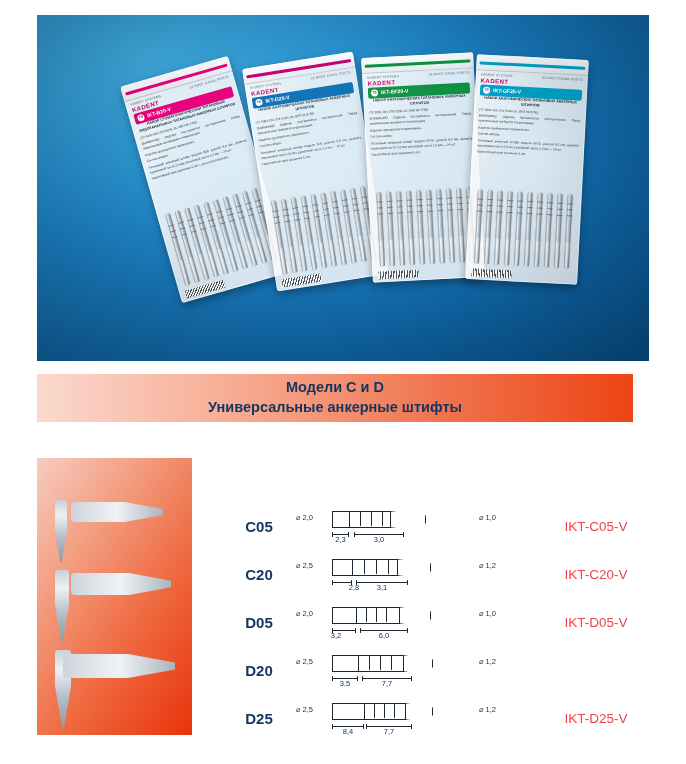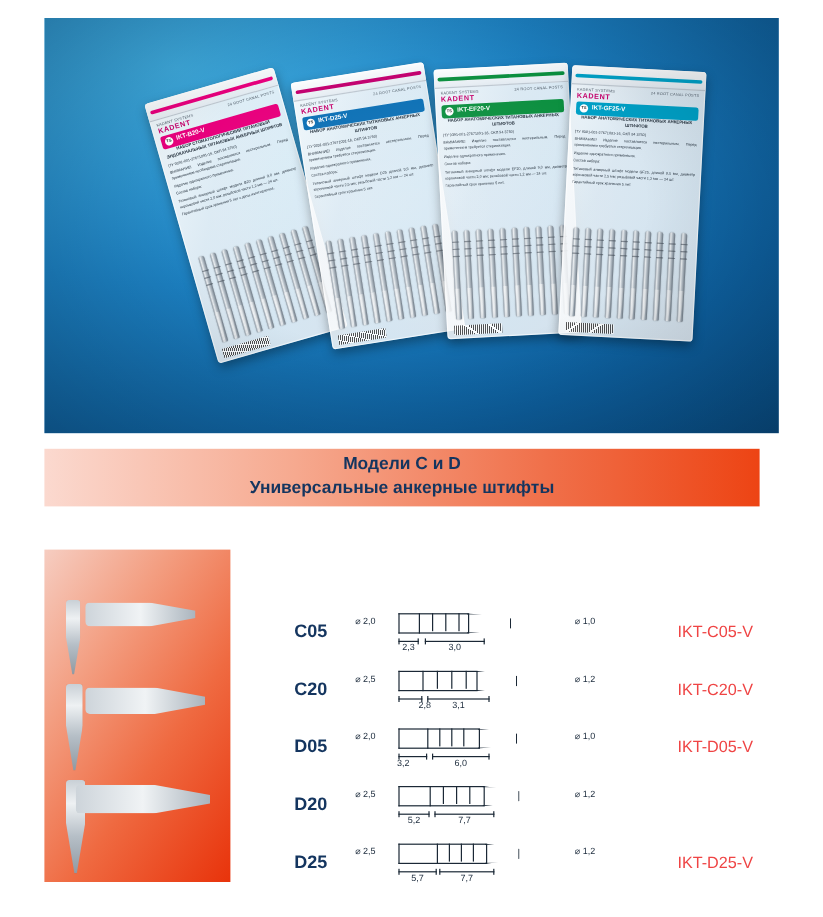--- a/index.html
+++ b/index.html
@@ -709,41 +709,41 @@
         <span class="dim-right">⌀ 1,2</span>
         <div class="shape">
           <div class="barrel" style="left:0;width:26px;"></div>
           <div class="thread" style="left:26px;width:44px;border-right:1.1px solid #1b2836;border-top:1.1px solid #1b2836;border-bottom:1.1px solid #1b2836;"></div>
           <div class="thread" style="left:37px;"></div>
           <div class="thread" style="left:48px;"></div>
           <div class="thread" style="left:59px;"></div>
           <div style="position:absolute;left:70px;top:1px;width:30px;height:15px;border-top:1.1px solid #1b2836;border-bottom:1.1px solid #1b2836;border-right:1.1px solid #1b2836;clip-path:polygon(0 0,100% 26%,100% 74%,0 100%);"></div>
         </div>
         <div class="mline" style="left:36px;width:26px;top:30px;"></div>
-        <span class="measure" style="left:36px;width:26px;top:31px;">5,2</span>
+        <span class="measure" style="left:36px;width:26px;top:31px;">3,5</span>
         <div class="mline" style="left:66px;width:50px;top:30px;"></div>
         <span class="measure" style="left:66px;width:50px;top:31px;">7,7</span>
       </div>
     </div>
 
     <div class="row">
       <div class="code">D25</div>
       <div class="diagram">
         <span class="dim-left">⌀ 2,5</span>
         <span class="dim-right">⌀ 1,2</span>
         <div class="shape">
           <div class="barrel" style="left:0;width:32px;"></div>
           <div class="thread" style="left:32px;width:40px;border-right:1.1px solid #1b2836;border-top:1.1px solid #1b2836;border-bottom:1.1px solid #1b2836;"></div>
           <div class="thread" style="left:42px;"></div>
           <div class="thread" style="left:52px;"></div>
           <div class="thread" style="left:62px;"></div>
           <div style="position:absolute;left:72px;top:1px;width:28px;height:15px;border-top:1.1px solid #1b2836;border-bottom:1.1px solid #1b2836;border-right:1.1px solid #1b2836;clip-path:polygon(0 0,100% 26%,100% 74%,0 100%);"></div>
         </div>
         <div class="mline" style="left:36px;width:32px;top:30px;"></div>
-        <span class="measure" style="left:36px;width:32px;top:31px;">5,7</span>
+        <span class="measure" style="left:36px;width:32px;top:31px;">8,4</span>
         <div class="mline" style="left:70px;width:46px;top:30px;"></div>
         <span class="measure" style="left:70px;width:46px;top:31px;">7,7</span>
       </div>
       <div class="part">IKT-D25-V</div>
     </div>
 
   </div>
 </div>
 
 </body></html>

